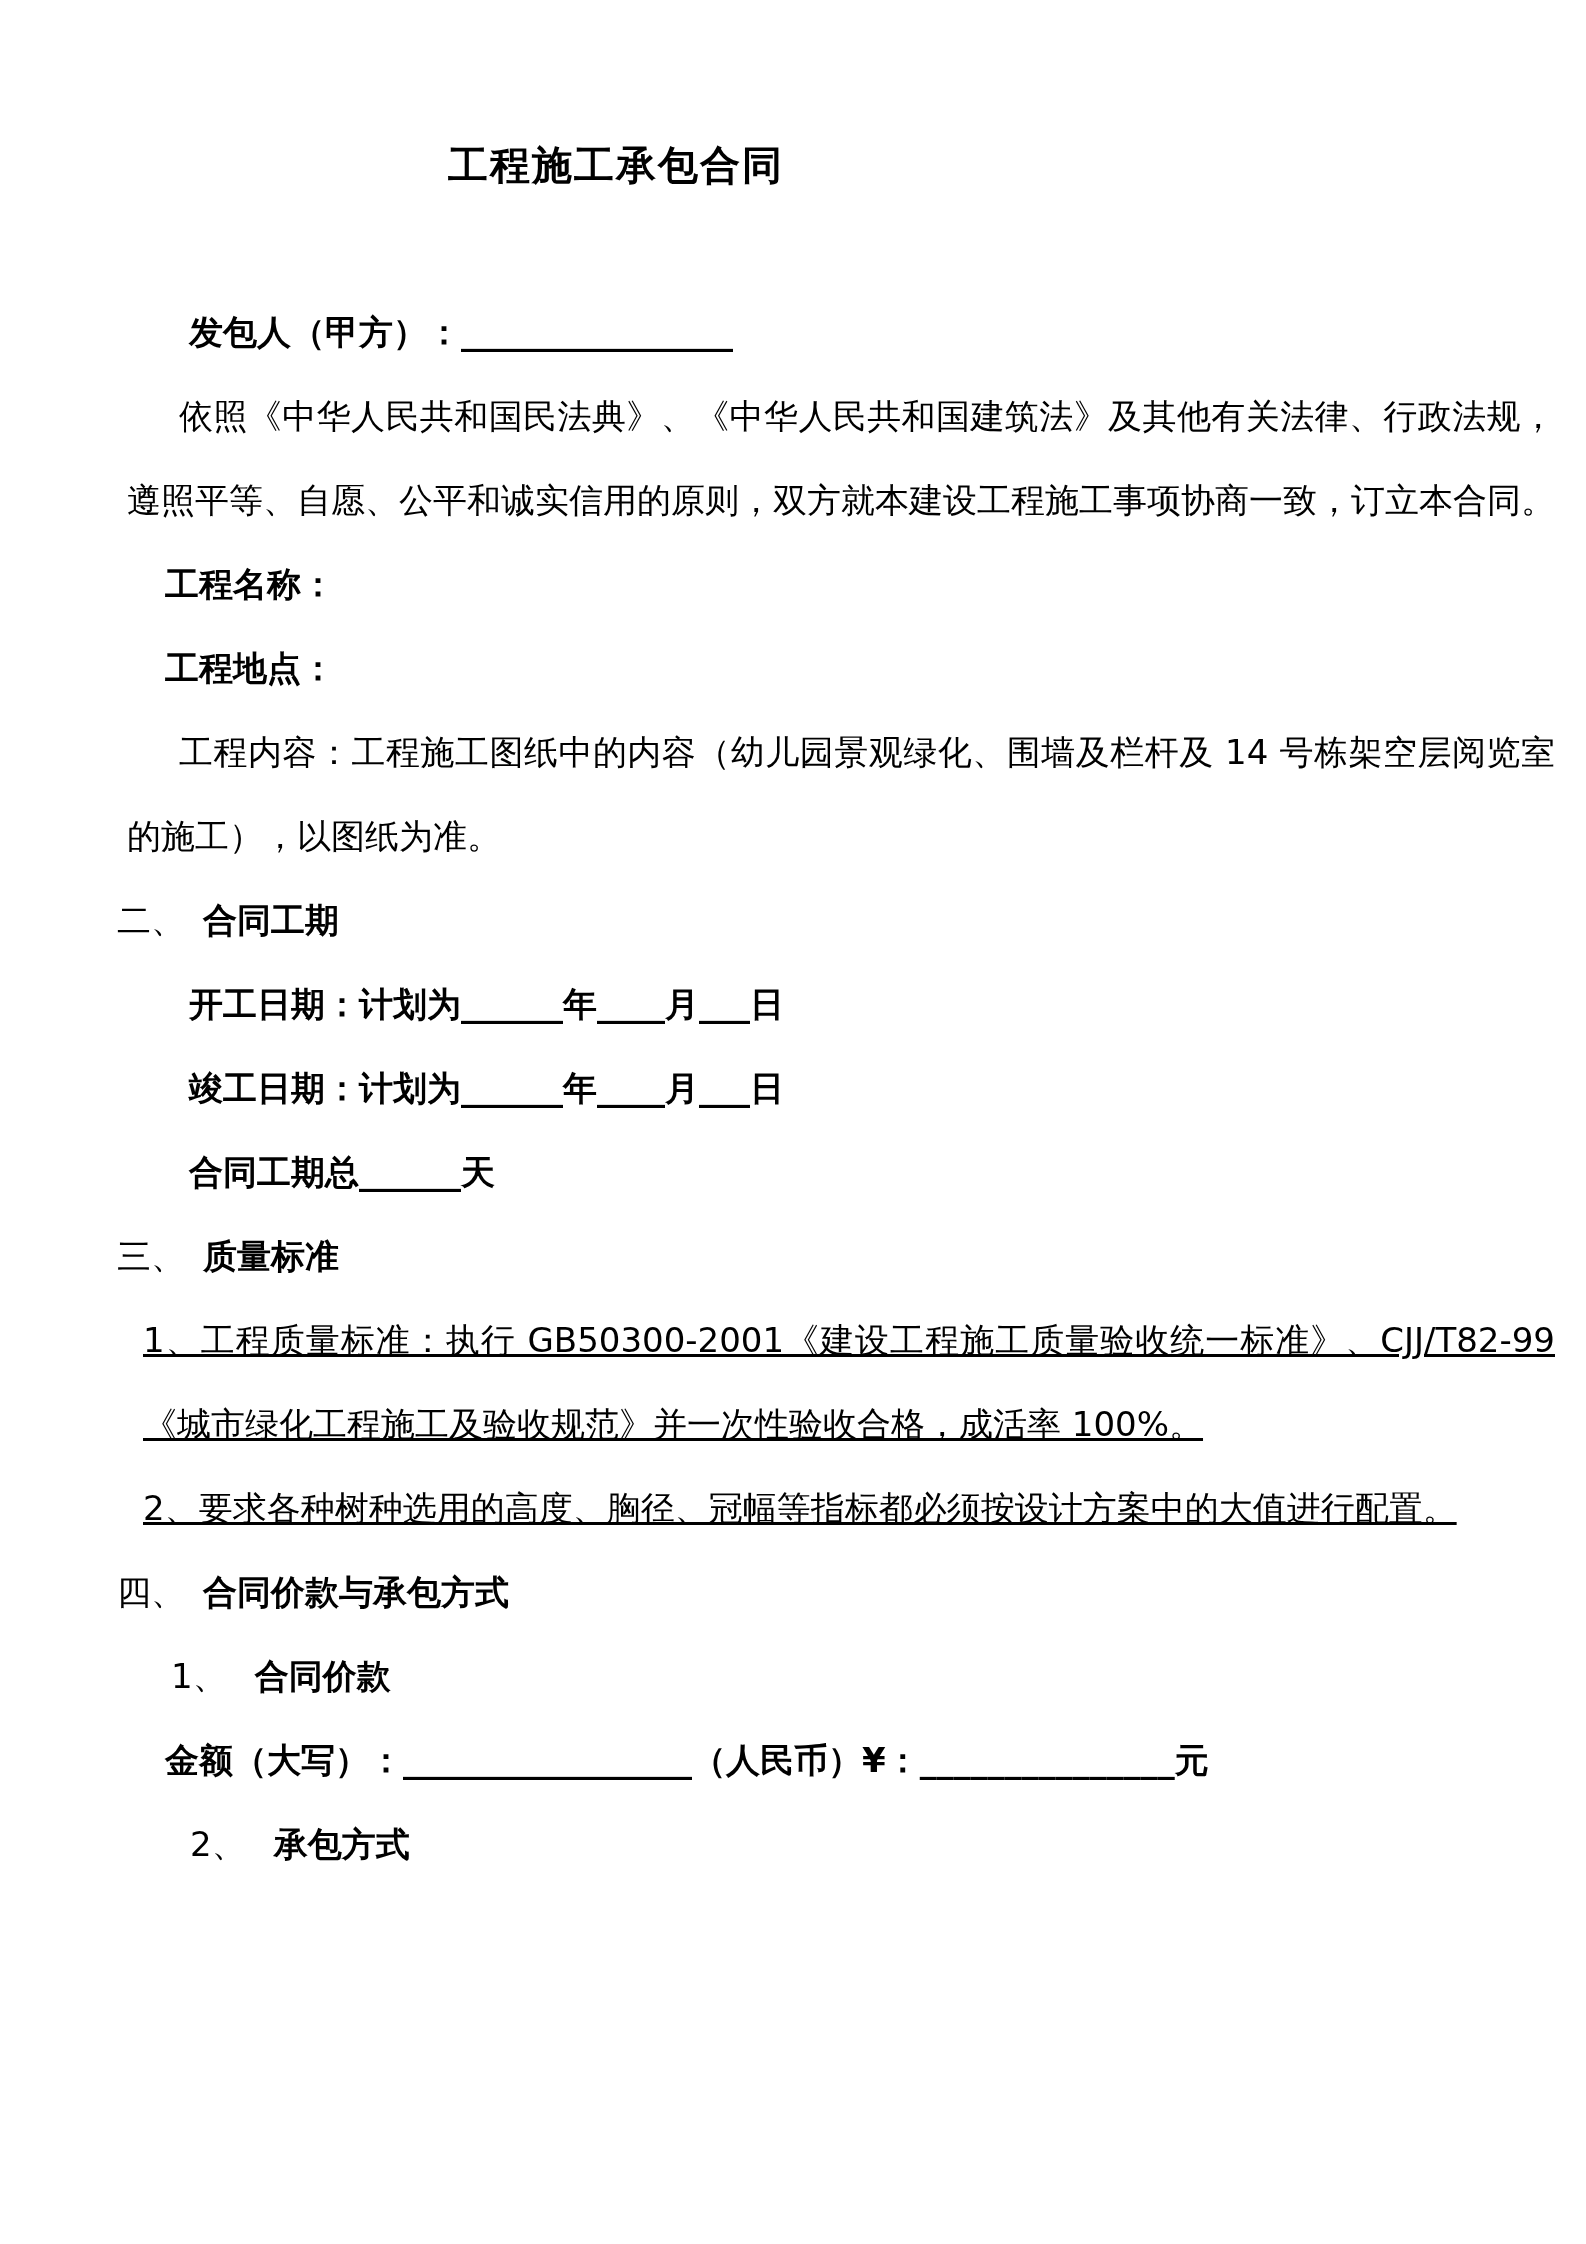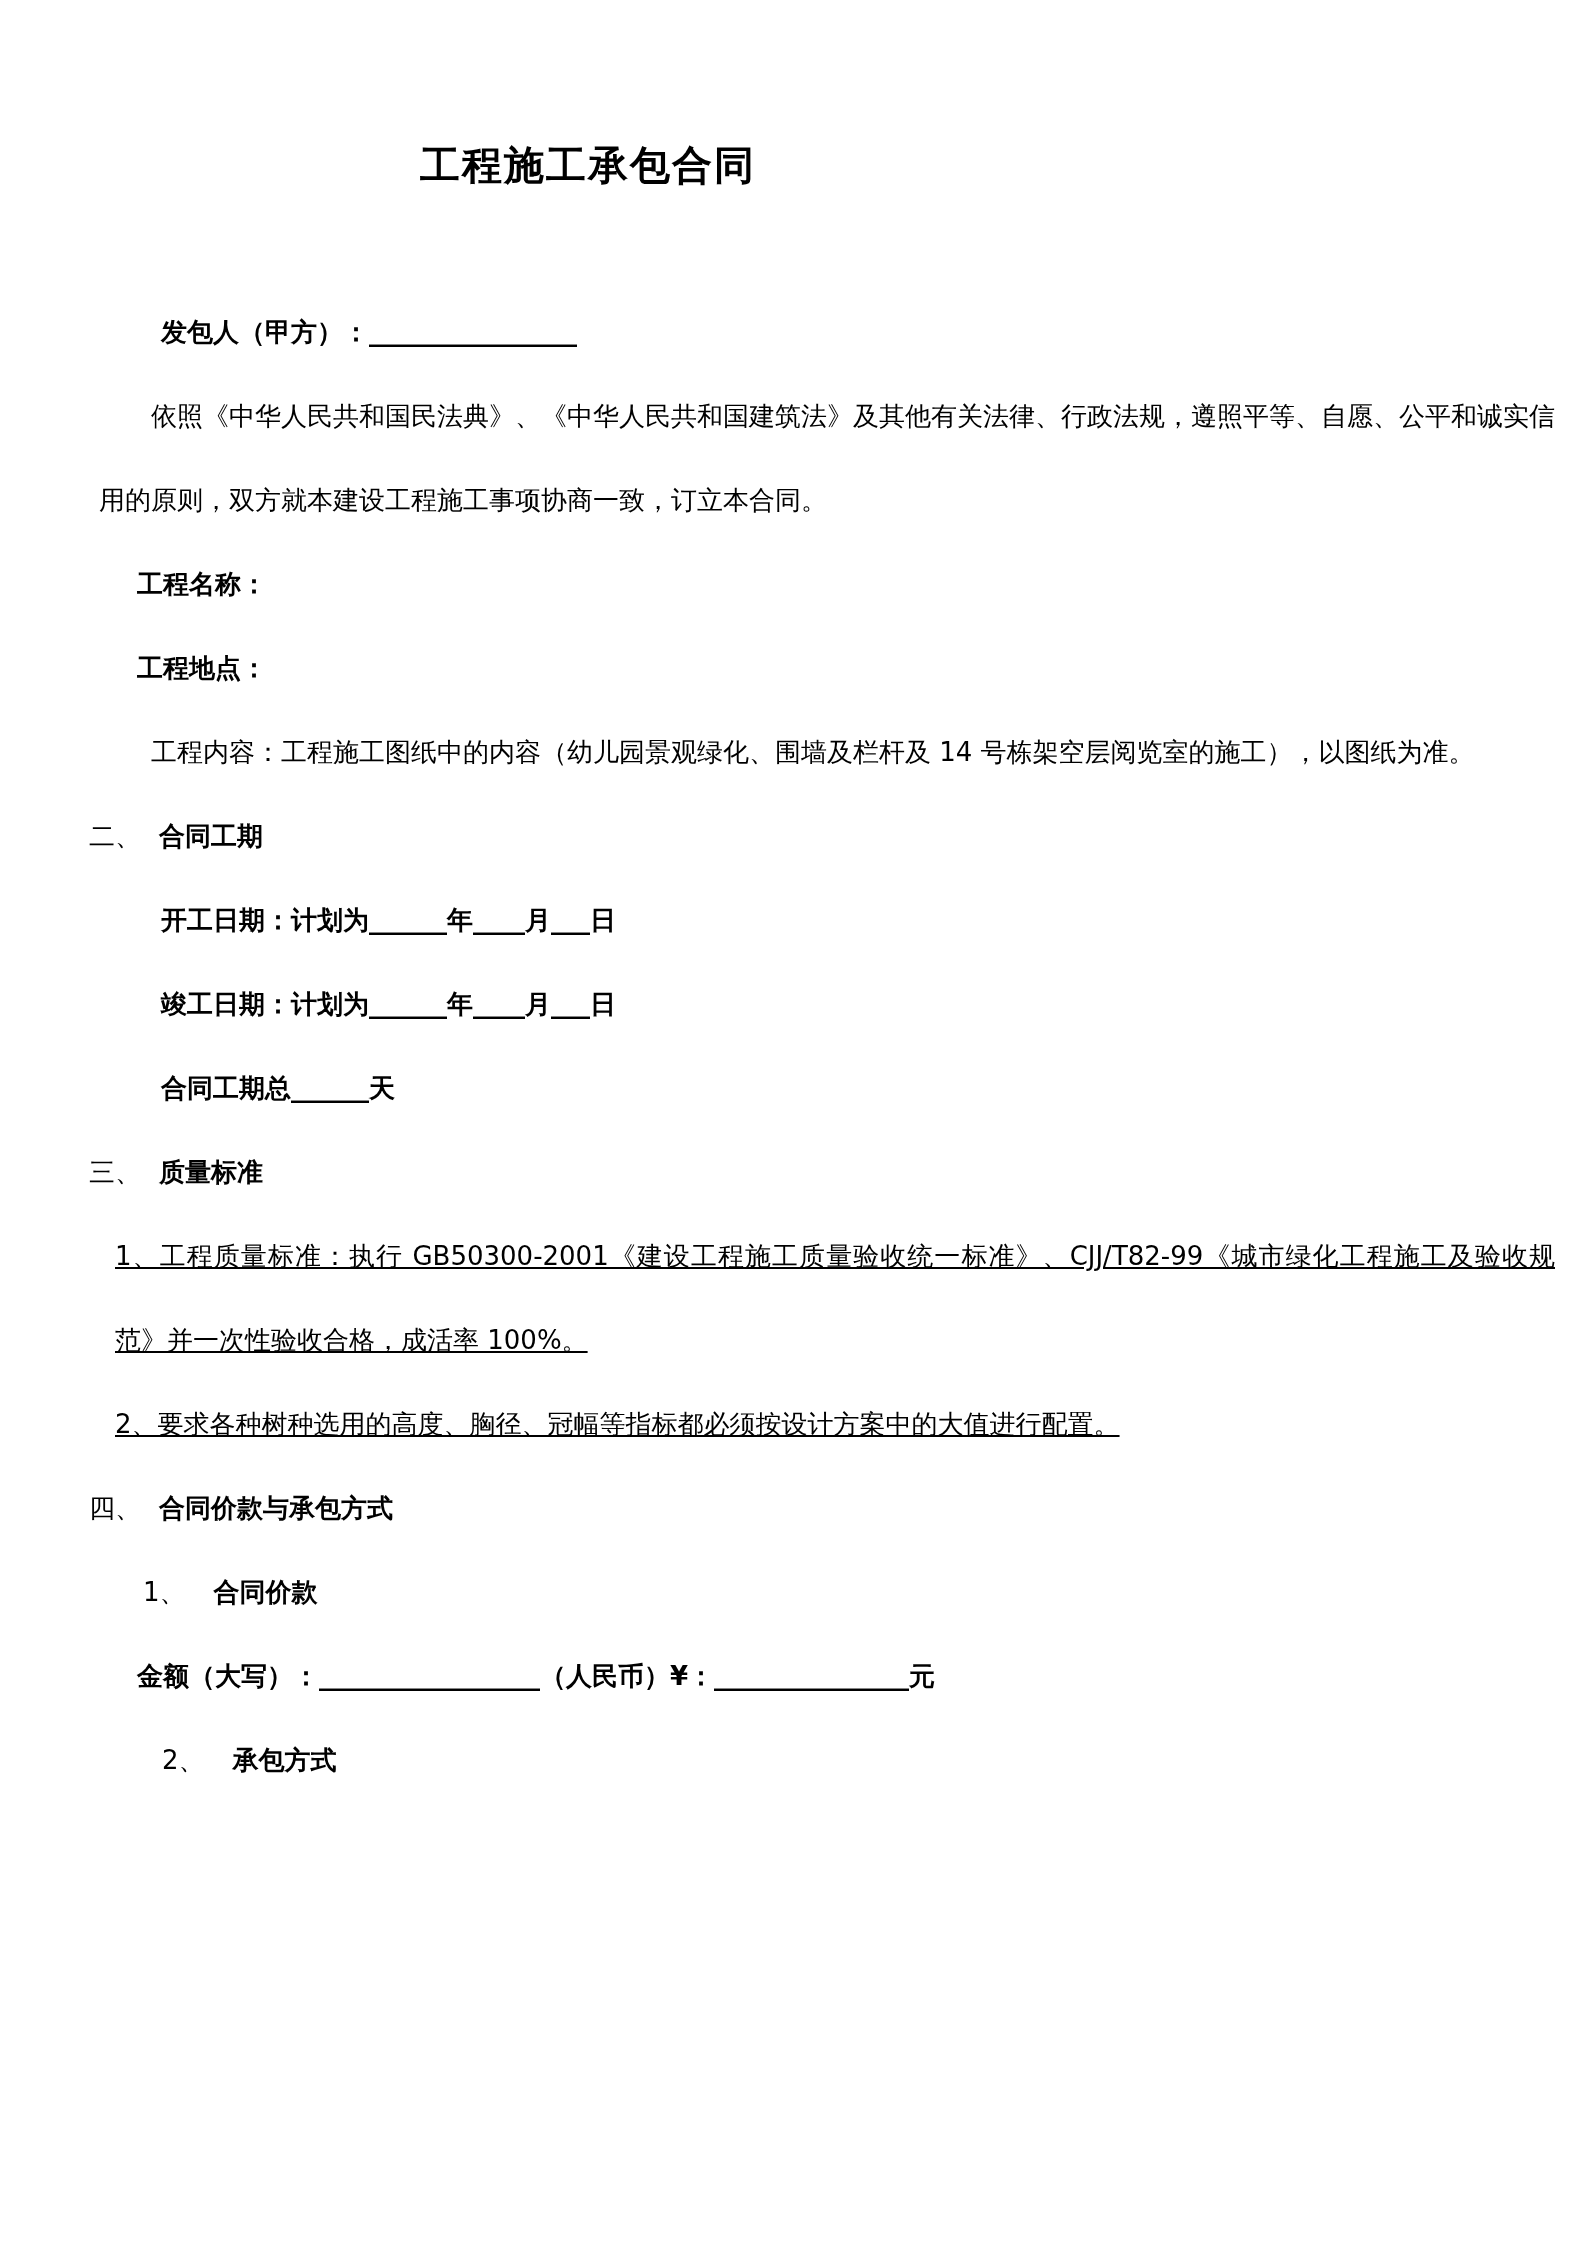--- a/index.html
+++ b/index.html
@@ -11,33 +11,33 @@
     width: 1586px;
     height: 2244px;
     overflow: hidden;
     font-family: "DejaVu Sans", sans-serif;
     color: #000000;
   }
   .page {
     box-sizing: border-box;
     width: 1586px;
     height: 2244px;
-    padding: 138px 31px 0 85px;
+    padding: 138px 31px 0 113px;
   }
   .doc-title {
     font-size: 40px;
     font-weight: bold;
     line-height: 1.35;
     margin-left: 335px;
     letter-spacing: 2px;
     white-space: nowrap;
   }
   .content {
     margin-top: 98px;
-    font-size: 26px;
+    font-size: 34px;
     line-height: 84px;
     text-align: justify;
     word-break: break-all;
   }
   .line { white-space: nowrap; text-align: left; }
   
   .ind-a { padding-left: 52px; font-weight: bold; }      
   .ind-b { padding-left: 76px; }      
   .para-first-indent { text-indent: 52px; margin-left: 14px; }
   .item { padding-left: 30px; text-decoration: underline; }       

